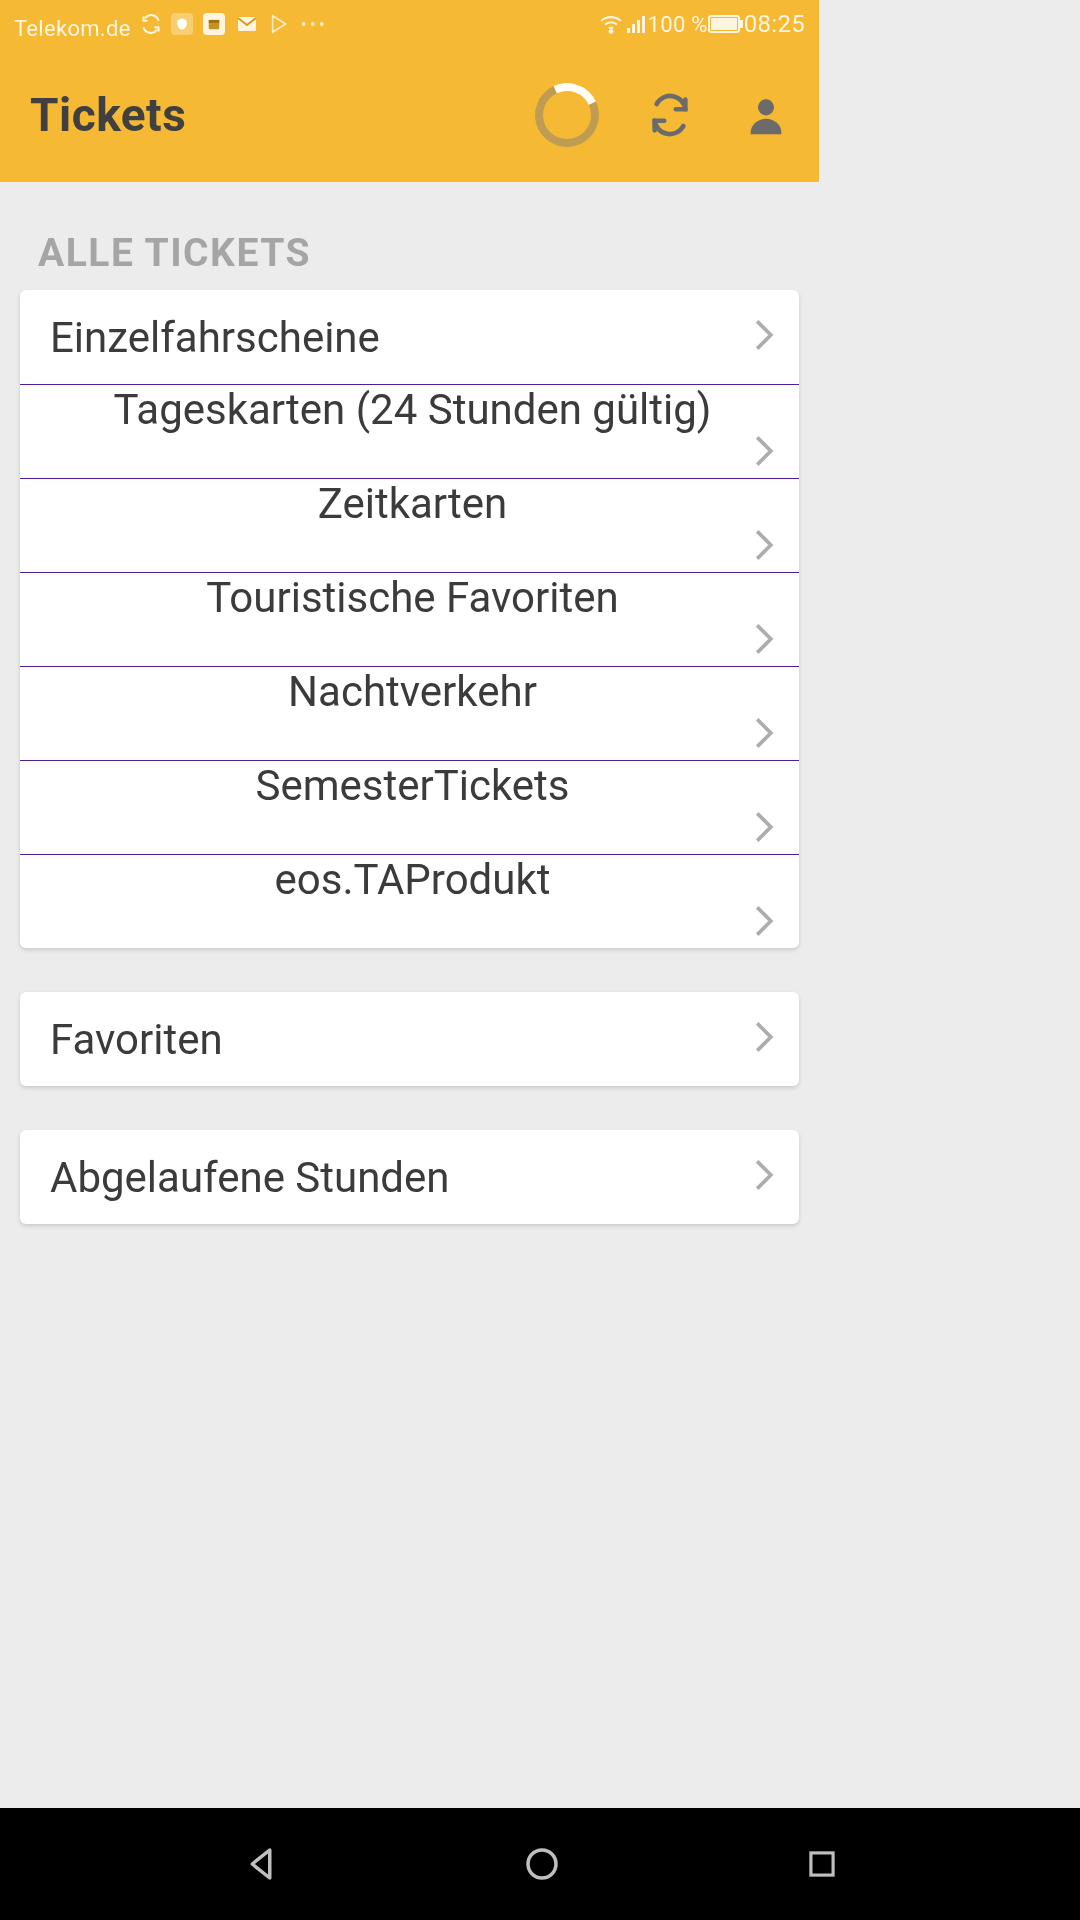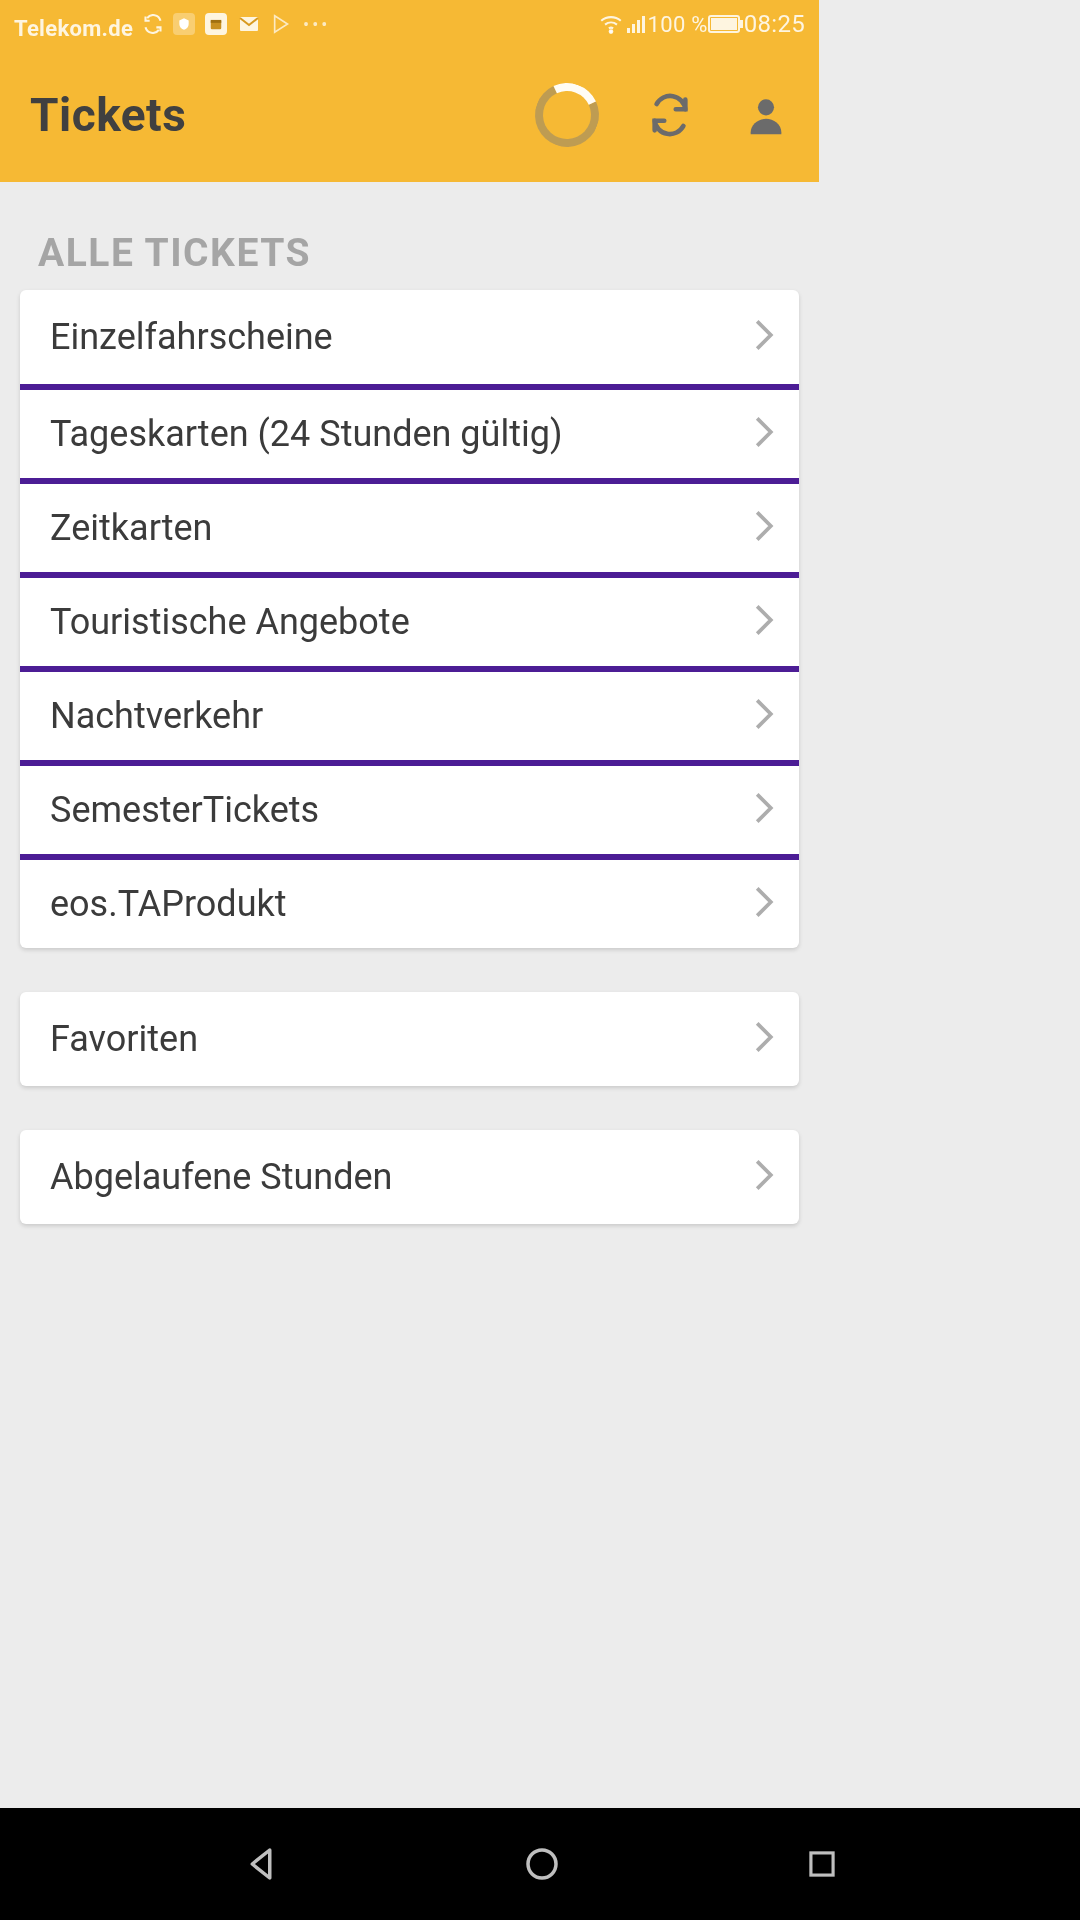--- a/index.html
+++ b/index.html
@@ -15,21 +15,21 @@
       height: 48px;
       background: #f6b934;
       display: flex;
       align-items: center;
       padding: 0 14px;
       color: rgba(255,255,255,0.85);
       font-size: 22px;
       letter-spacing: 0.3px;
     }
     .status-left { display: flex; align-items: center; gap: 10px; }
-    .status-left .carrier { font-weight: 700; margin-top: 8px; }
+    .status-left .carrier { font-weight: 400; margin-top: 8px; }
     .status-bar svg { display:block; }
     .sq-icon { width:22px;height:22px;border-radius:4px;background:rgba(255,255,255,0.3);display:flex;align-items:center;justify-content:center; }
     .status-right { margin-left:auto; display:flex; align-items:center; }
     .status-right .pct { font-size:22px; }
     .status-right .clock { font-size:24px; }
 
     
     .app-header {
       height: 134px;
       background: #f6b934;
@@ -58,22 +58,22 @@
       border-radius:6px;
       box-shadow: 0 2px 4px rgba(0,0,0,0.15);
       margin-bottom: 44px;
     }
     .card:last-of-type { margin-bottom: 0; }
     .row {
       display:flex; align-items:center;
       padding: 0 24px 0 30px;
       height: 94px;
     }
-    .card .row + .row { border-top: 6px solid #4c1d95; }
-    .row-label { font-size:36px; color:#3b3b3b; }
+    .card .row + .row { border-top: 1px solid #4c1d95; flex-direction: column; }
+    .row-label { font-size:42px; color:#3b3b3b; }
     .chevron { margin-left:auto; }
 
     
     .android-nav {
       position:absolute; left:0; right:0; bottom:0;
       height:112px; background:#000000;
       display:flex; align-items:center; justify-content:space-evenly;
     }
     .android-nav svg { display:block; }
   </style>
@@ -187,21 +187,21 @@
     </div>
     <div class="row">
       <span class="row-label">Zeitkarten</span>
       <span class="chevron">
         <svg width="22" height="34" viewBox="0 0 12 20" fill="none" stroke="#adadad" stroke-width="2.2">
             <path d="M2 2l8 8-8 8"></path>
           </svg>
       </span>
     </div>
     <div class="row">
-      <span class="row-label">Touristische Angebote</span>
+      <span class="row-label">Touristische Favoriten</span>
       <span class="chevron">
         <svg width="22" height="34" viewBox="0 0 12 20" fill="none" stroke="#adadad" stroke-width="2.2">
             <path d="M2 2l8 8-8 8"></path>
           </svg>
       </span>
     </div>
     <div class="row">
       <span class="row-label">Nachtverkehr</span>
       <span class="chevron">
         <svg width="22" height="34" viewBox="0 0 12 20" fill="none" stroke="#adadad" stroke-width="2.2">

